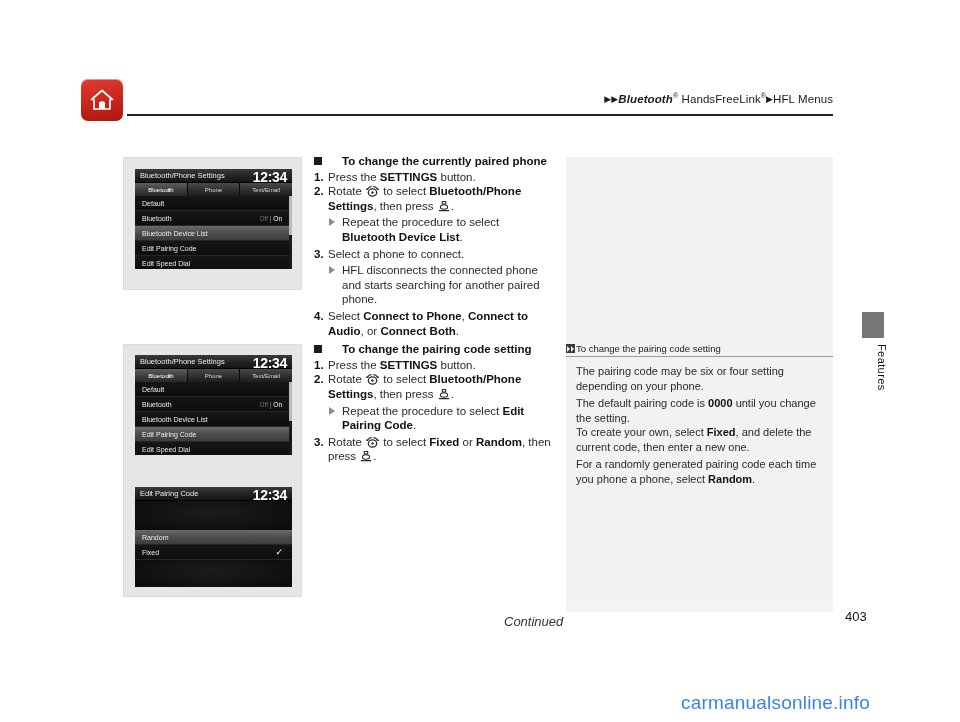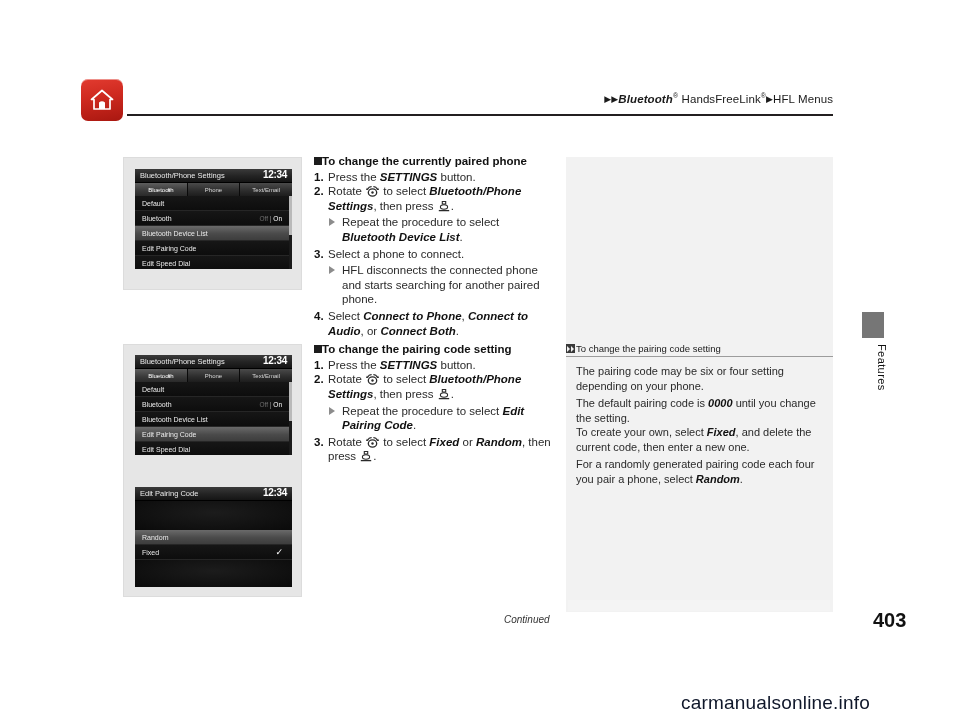--- a/index.html
+++ b/index.html
@@ -77,21 +77,21 @@
     background: linear-gradient(180deg,#3a3a3a 0%,#232323 55%,#151515 100%);
     border-bottom: 1px solid #000;
   }
   .nav-title {
     position: absolute; left: 5px; top: 2px;
     font-size: 7.5px; color: #e9e9e9;
     white-space: nowrap;
   }
   .nav-clock {
     position: absolute; right: 5px; top: 0px;
-    font-size: 10px; color: #ffffff; font-weight: bold;
+    font-size: 14px; color: #ffffff; font-weight: bold;
     letter-spacing: -.3px;
   }
   .nav-tabs {
     display: flex; height: 13px;
     background: #000;
   }
   .nav-tab {
     flex: 1;
     background: linear-gradient(180deg,#4a4a4a 0%,#2c2c2c 60%,#1d1d1d 100%);
     border-right: 1px solid #0a0a0a;
@@ -155,21 +155,21 @@
   
   #body-col {
     position: absolute; left: 314px; top: 154px;
     width: 243px;
     font-size: 11.5px; color: #2a2a2a;
     line-height: 14.6px;
   }
   .sec-head {
     font-weight: bold; color: #111;
     margin: 0 0 1px 0;
-    padding-left: 8px;
+    padding-left: 28px;
     position: relative;
     font-size: 11.5px;
   }
   .sec-head .sq {
     position: absolute; left: 0; top: 3px;
     width: 8px; height: 8px; background: #1c1c1c;
   }
   .sec-head.second { margin-top: 4px; }
   .step {
     position: relative;
@@ -185,21 +185,21 @@
     padding-left: 26px;
     margin: 2px;
   }
   .sub .tri {
     position: absolute; left: 13px; top: 3px;
     width: 0; height: 0;
     border-left: 6px solid #8c8c8c;
     border-top: 4px solid transparent;
     border-bottom: 4px solid transparent;
   }
-  b { color: #111; font-style: italic; }
+  b { color: #111; }
   .knob { display: inline-block; vertical-align: -2px; margin: 0 1px; }
 
   
   #note-panel {
     position: absolute; left: 566px; top: 157px;
     width: 267px; height: 455px;
     background: #f2f2f2;
   }
   .note-head-row {
     position: absolute; left: 0; top: 0;
@@ -234,33 +234,33 @@
     width: 252px;
     font-size: 11px; color: #2a2a2a;
     line-height: 14.5px;
   }
   #note-body p { margin: 0; }
   #note-body p.gap { margin-top: 3px; }
 
   
   #continued {
     position: absolute; left: 504px; top: 614px;
-    font-size: 10px; font-style: italic; color: #333;
+    font-size: 13px; font-style: italic; color: #333;
   }
   #page-num {
-    position: absolute; left: 873px; top: 609px;
-    font-size: 20px; font-weight: bold; color: #111;
+    position: absolute; left: 845px; top: 609px;
+    font-size: 13px; font-weight: normal; color: #111;
   }
   #footer-shade {
     position: absolute; left: 568px; top: 600px;
     width: 262px; height: 11px; background: #f4f4f4;
   }
   #watermark {
     position: absolute; left: 681px; top: 692px;
-    font-size: 19px; color: #0f172a; letter-spacing: .2px;
+    font-size: 19px; color: #3b82f6; letter-spacing: .2px;
   }
 </style>
 </head>
 <body>
 
 <div id="page">
 
   <div id="home-icon">
     <svg width="26" height="24" viewBox="0 0 26 24" aria-hidden="true">
       <path d="M13 2.5 L2.5 11.5 L5 11.5 L5 21 L21 21 L21 11.5 L23.5 11.5 Z" fill="none" stroke="#ffffff" stroke-width="1.7" stroke-linejoin="round"></path>
@@ -466,21 +466,21 @@
     <div style="position:absolute; left:0; top:186px; width:100%;">
       <div class="note-head-row">
         <span class="note-marker"></span><span>To change the pairing code setting</span>
       </div>
       <div class="note-rule"></div>
     </div>
     <div id="note-body">
       <p>The pairing code may be six or four setting depending on your phone.</p>
       <p class="gap"><span>The default pairing code is </span><b>0000</b><span> until you change the setting.</span></p>
       <p><span>To create your own, select </span><b>Fixed</b><span>, and delete the current code, then enter a new one.</span></p>
-      <p class="gap"><span>For a randomly generated pairing code each four you pair a phone, select </span><b>Random</b><span>.</span></p>
+      <p class="gap"><span>For a randomly generated pairing code each time you phone a phone, select </span><b>Random</b><span>.</span></p>
     </div>
   </div>
 
   <div id="footer-shade"></div>
   <div id="continued">Continued</div>
   <div id="page-num">403</div>
   <div id="watermark">carmanualsonline.info</div>
 
 </div>
 

